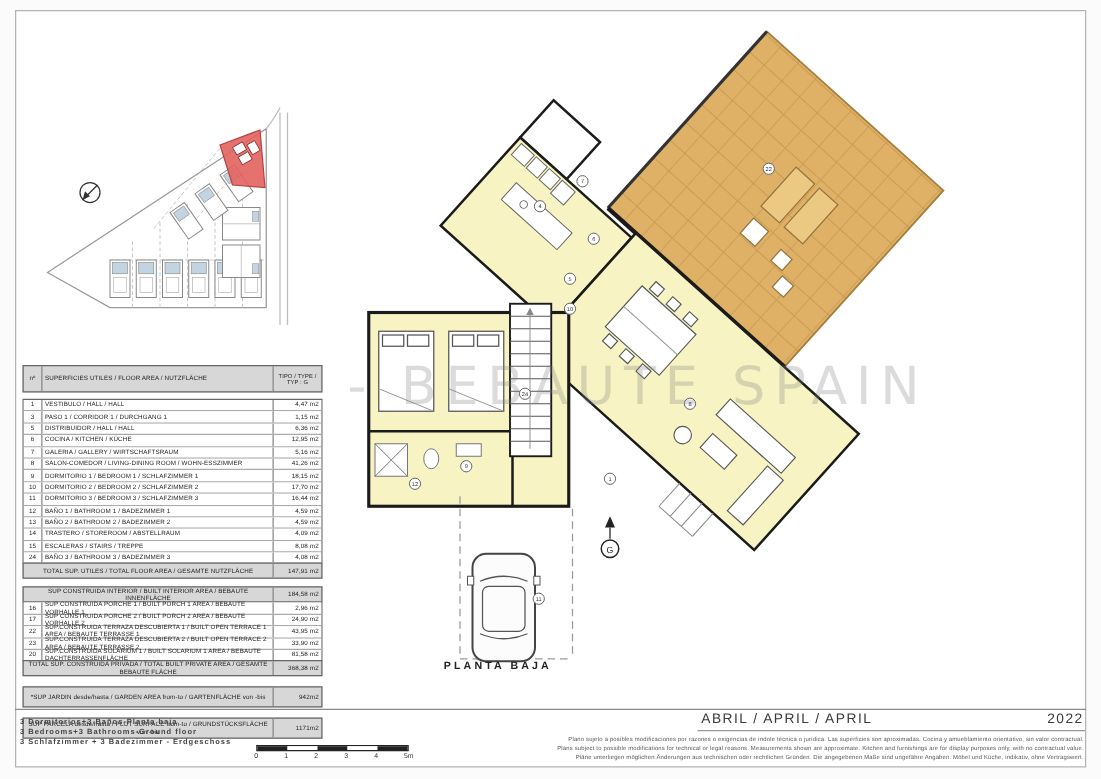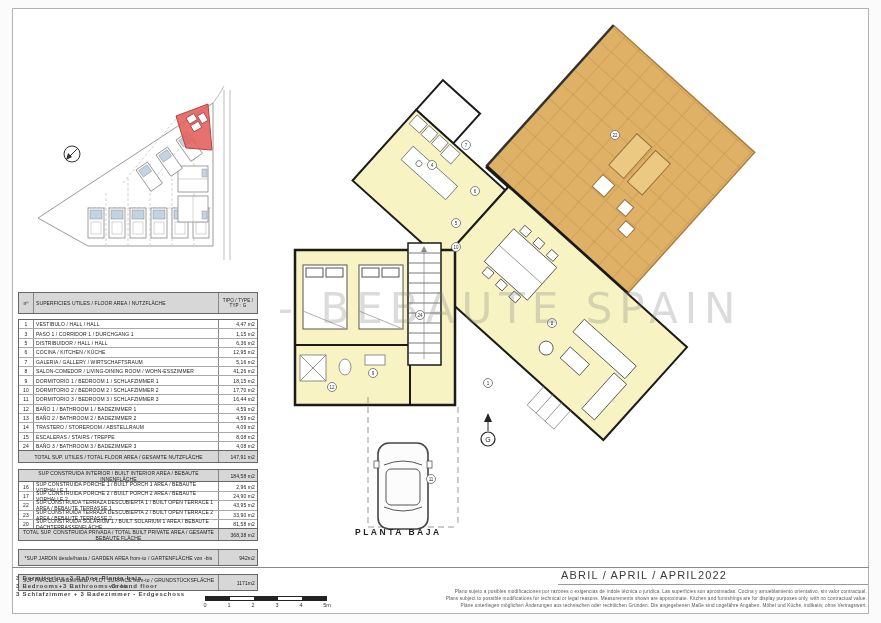--- a/index.html
+++ b/index.html
@@ -27,21 +27,21 @@
   
   .footer-rule{position:absolute;left:12px;right:12px;top:567px;border-top:1px solid #8a8a8a;z-index:7;}
   .title-block{position:absolute;left:16px;top:571px;z-index:7;}
   .type-title{font-weight:bold;font-size:13px;letter-spacing:1.5px;color:#333;}
   .type-letter{font-size:18px;margin-left:4px;color:#111;}
   .subtitles{margin-top:3px;font-size:6px;font-weight:bold;letter-spacing:.8px;line-height:8px;color:#444;}
   .scalebar{position:absolute;left:205px;top:596px;width:130px;height:14px;z-index:7;}
   .sb-bar{position:absolute;left:0;top:0;width:120px;height:3px;border:1px solid #222;display:flex;}
   .sb-seg{width:24px;height:3px;}
   .sb-lab{position:absolute;top:6px;font-size:5.5px;color:#333;transform:translateX(-50%);}
-  .date-row{position:absolute;right:14px;top:569px;width:306px;display:flex;
+  .date-row{position:absolute;right:14px;top:569px;width:306px;display:flex;justify-content:space-between;
     font-size:11px;letter-spacing:1.2px;color:#3a3a3a;z-index:7;}
   .date-underline{position:absolute;left:558px;right:13px;top:584px;border-top:1px solid #9a9a9a;z-index:7;}
   .disclaimer{position:absolute;left:370px;right:14px;top:589px;z-index:7;text-align:right;}
   .disclaimer div{font-size:4.7px;line-height:6.8px;letter-spacing:.15px;color:#555;white-space:nowrap;}
   svg text{font-family:"Liberation Sans",sans-serif;}
 </style>
 </head>
 <body>
 
 <div class="frame"></div>

